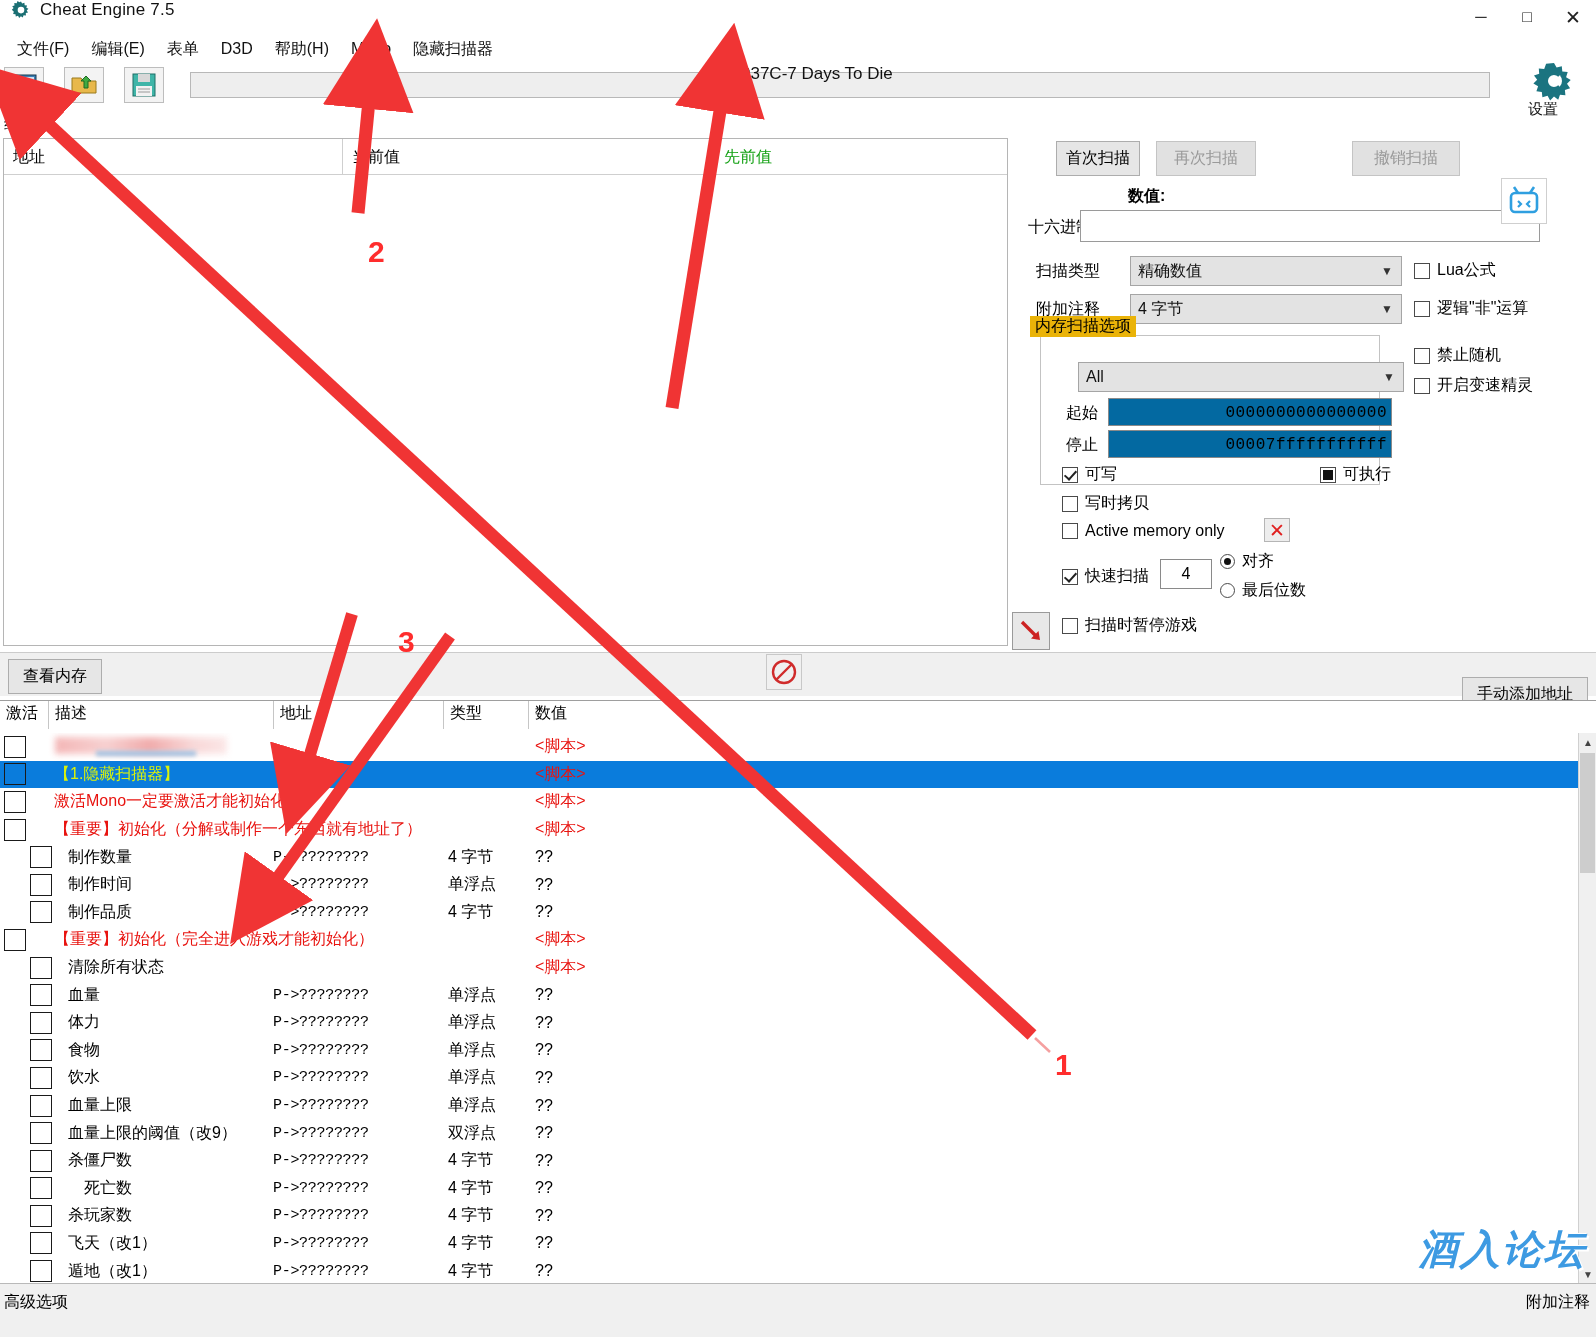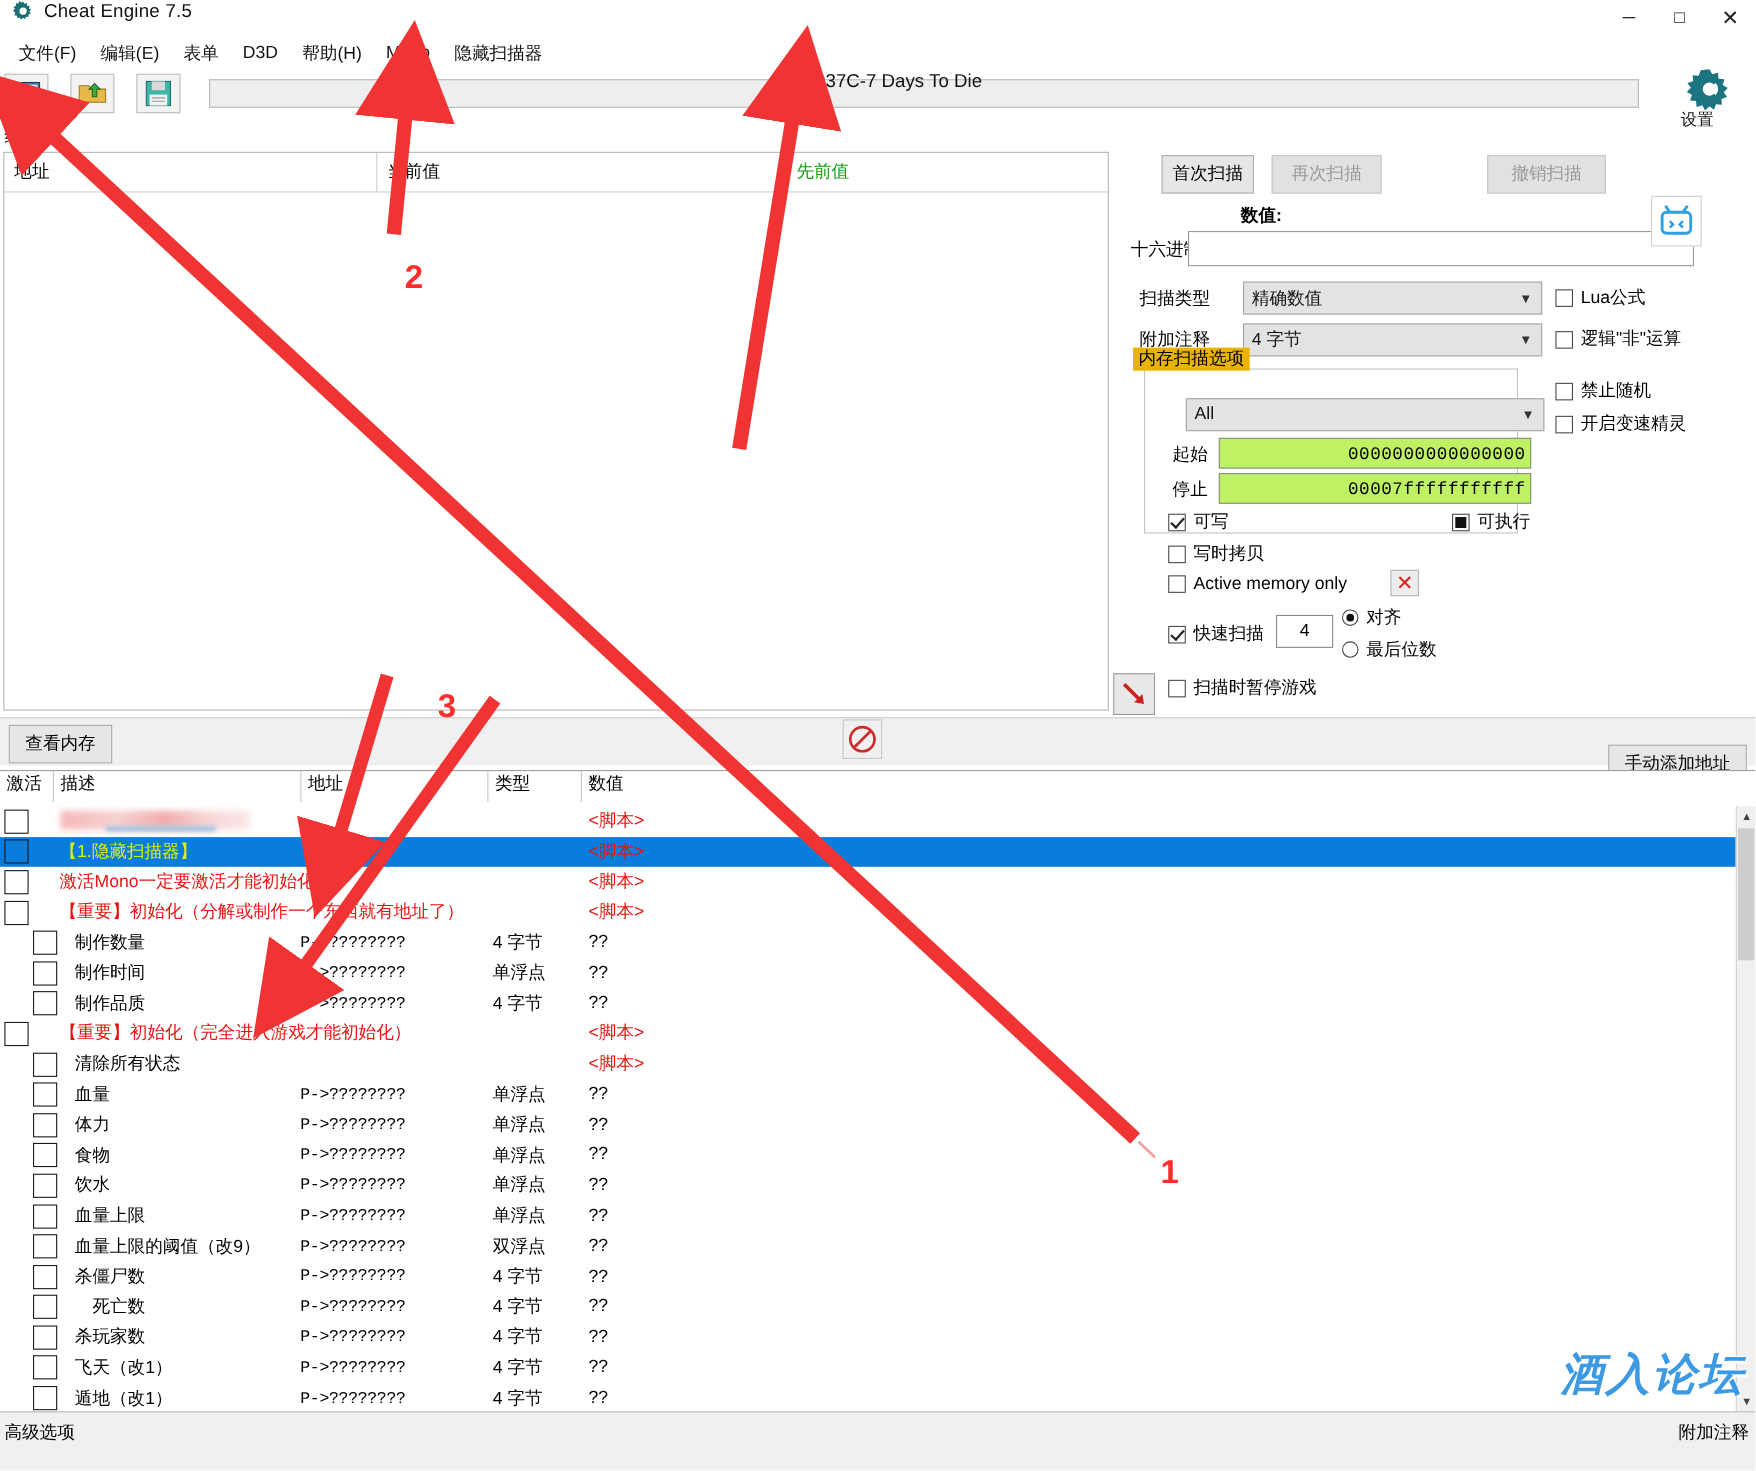--- a/index.html
+++ b/index.html
@@ -90,21 +90,21 @@
     display:flex; align-items:center; padding-left:7px; font-size:16px; color:#111;
   }
   .combo .arr{ margin-left:auto; margin-right:8px; font-size:12px; color:#333; }
   .side-cb{ position:absolute; font-size:16px; display:flex; align-items:center; gap:7px; }
   .group{
     position:absolute; left:22px; top:197px; width:340px; height:150px;
     border:1px solid #c3c3c3;
   }
   .group-title{ position:absolute; left:1030px; top:316px; background:#eab308; padding:0 5px;
                 font-size:16px; }
-  .addr-input{ position:absolute; border:1px solid #8a8a8a; background:#bef264; height:28px;
+  .addr-input{ position:absolute; border:1px solid #8a8a8a; background:#0369a1; height:28px;
                font-family:"Liberation Mono","DejaVu Sans Mono",monospace; font-size:16px;
                text-align:right; padding-right:4px; line-height:28px; letter-spacing:.5px;}
   .num-input{ position:absolute; border:1px solid #8a8a8a; background:#fff;
               text-align:center; font-size:16px; line-height:28px; }
   .redx-btn{ position:absolute; width:26px;height:24px;border:1px solid #b5b5b5;
              background:#ededed;display:flex;align-items:center;justify-content:center;
              color:#e02020;font-size:19px;font-weight:bold;}
   .arrow-btn{ position:absolute; left:1012px; top:612px; width:38px;height:38px;
               border:1px solid #9a9a9a; background:#e8e8e8;
               display:flex;align-items:center;justify-content:center;}

